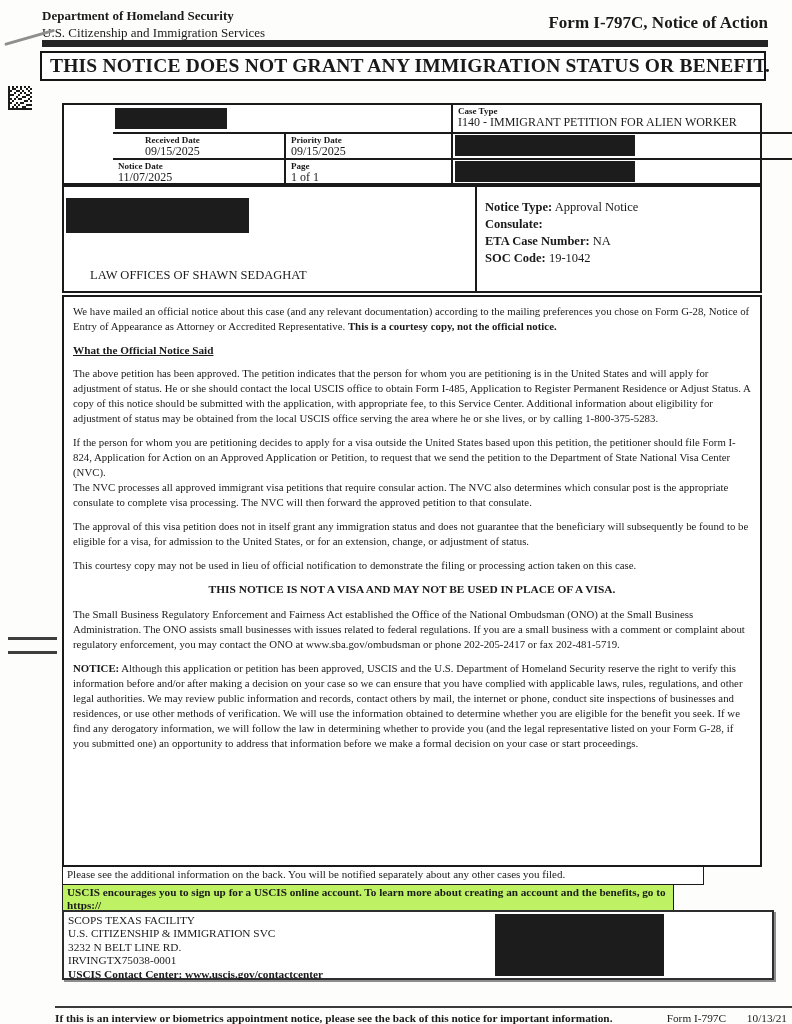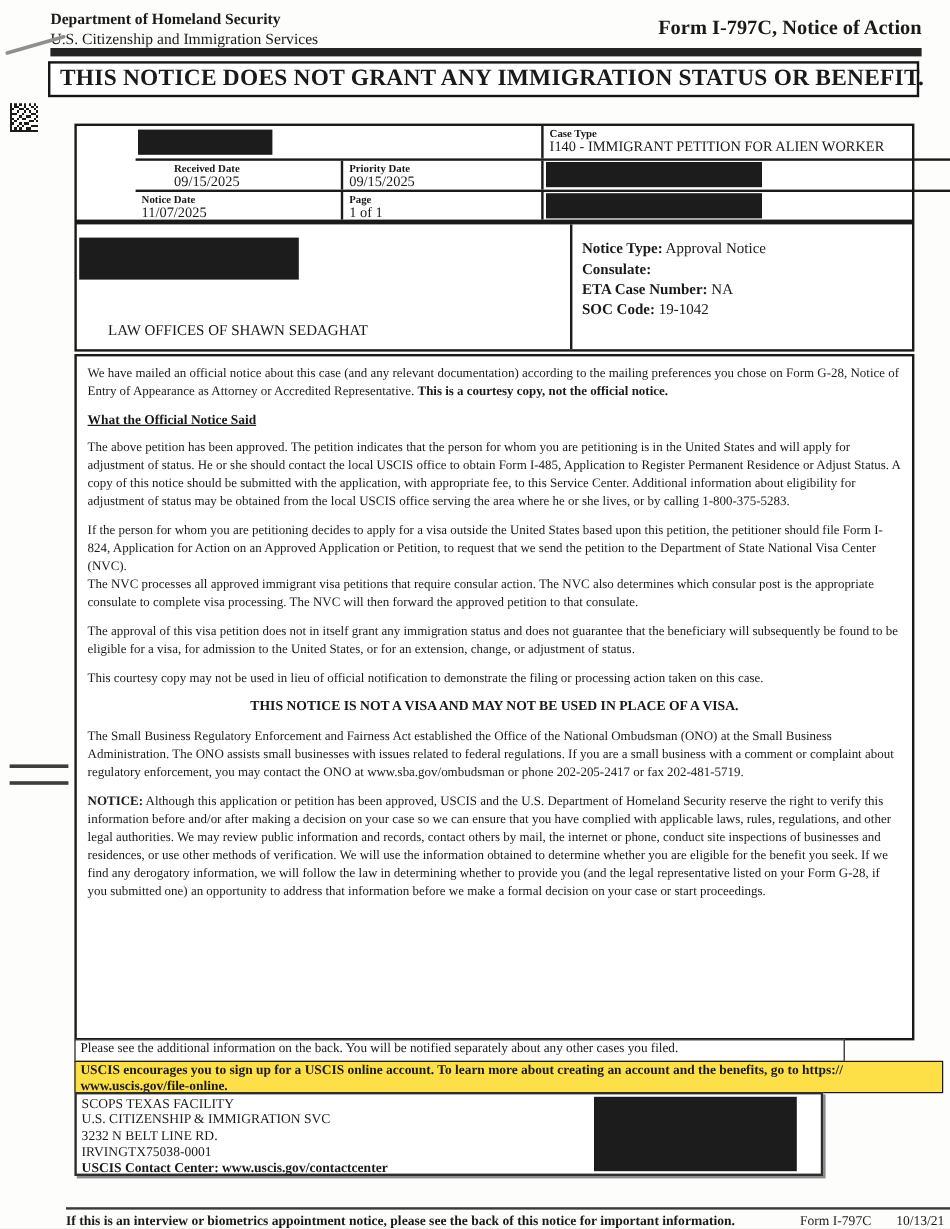--- a/index.html
+++ b/index.html
@@ -49,24 +49,24 @@
     border:2px solid #1a1a1a; box-sizing:border-box; background:#fff;
     padding:7px 9px; font-size:10.8px; line-height:15px; }
   .body-box p { margin:0 0 9px 0; }
   .body-box .tight { margin:0; }
   .body-heading { font-size:11.2px; font-weight:bold; text-decoration:underline; margin:0 0 8px 0; }
   .visa-warning { text-align:center; font-weight:bold; font-size:11.4px; margin:2px 0 10px 0; }
   
   .row-backinfo { position:absolute; left:62px; top:866px; width:642px; height:19px;
     border:1.5px solid #1a1a1a; box-sizing:border-box; background:#fff;
     font-size:11px; line-height:15px; padding-left:4px; }
-  .row-online { position:absolute; left:62px; top:884px; width:724px; height:27px;
-    border:1.5px solid #1a1a1a; box-sizing:border-box; background:#fde047;
+  .row-online { position:absolute; left:62px; top:884px; width:612px; height:27px;
+    border:1.5px solid #1a1a1a; box-sizing:border-box; background:#bef264;
     font-size:11.2px; font-weight:bold; line-height:12.5px; padding:1px 0 0 4px; }
-  .contact-box { position:absolute; left:62px; top:910px; width:624px; height:70px;
+  .contact-box { position:absolute; left:62px; top:910px; width:712px; height:70px;
     border:2px solid #2e2e2e; box-sizing:border-box; background:#fff;
     box-shadow:2px 2px 0 #8d8d8d; font-size:11.3px; line-height:13.4px; padding:2px 0 0 4px; }
   .red-contact { left:431px; top:2px; width:169px; height:62px; }
   .contact-bold { font-weight:bold; }
   
   .dash { position:absolute; left:8px; width:49px; height:3px; background:#3e3e3e; }
   .dash1 { top:637px; }
   .dash2 { top:651px; }
   
   .foot-line { position:absolute; left:55px; top:1006px; width:737px; height:2px; background:#3a3a3a; }

